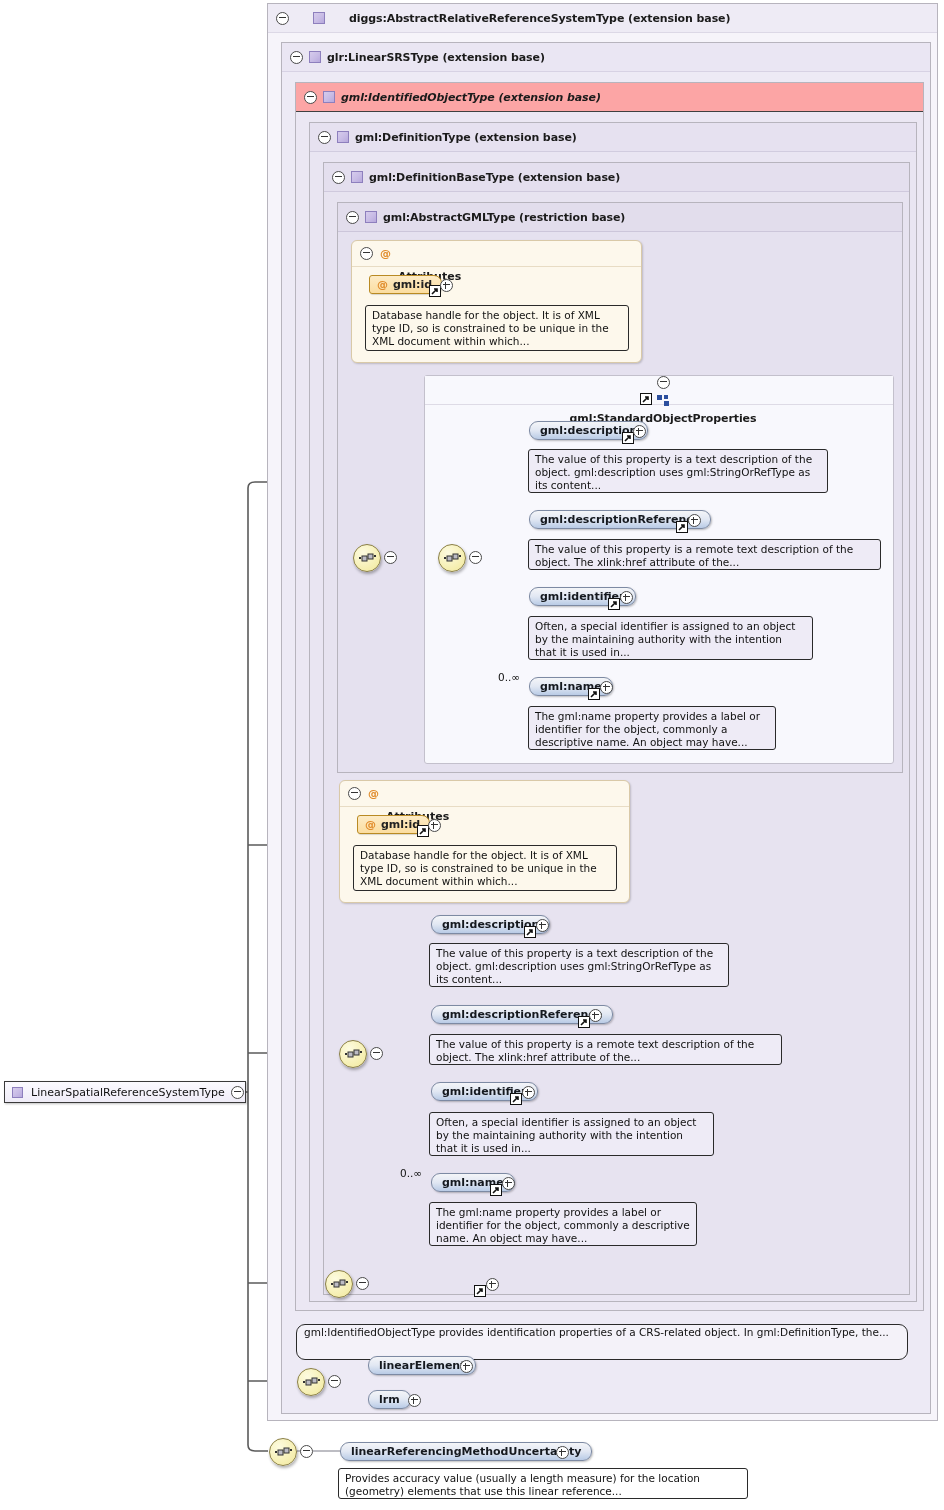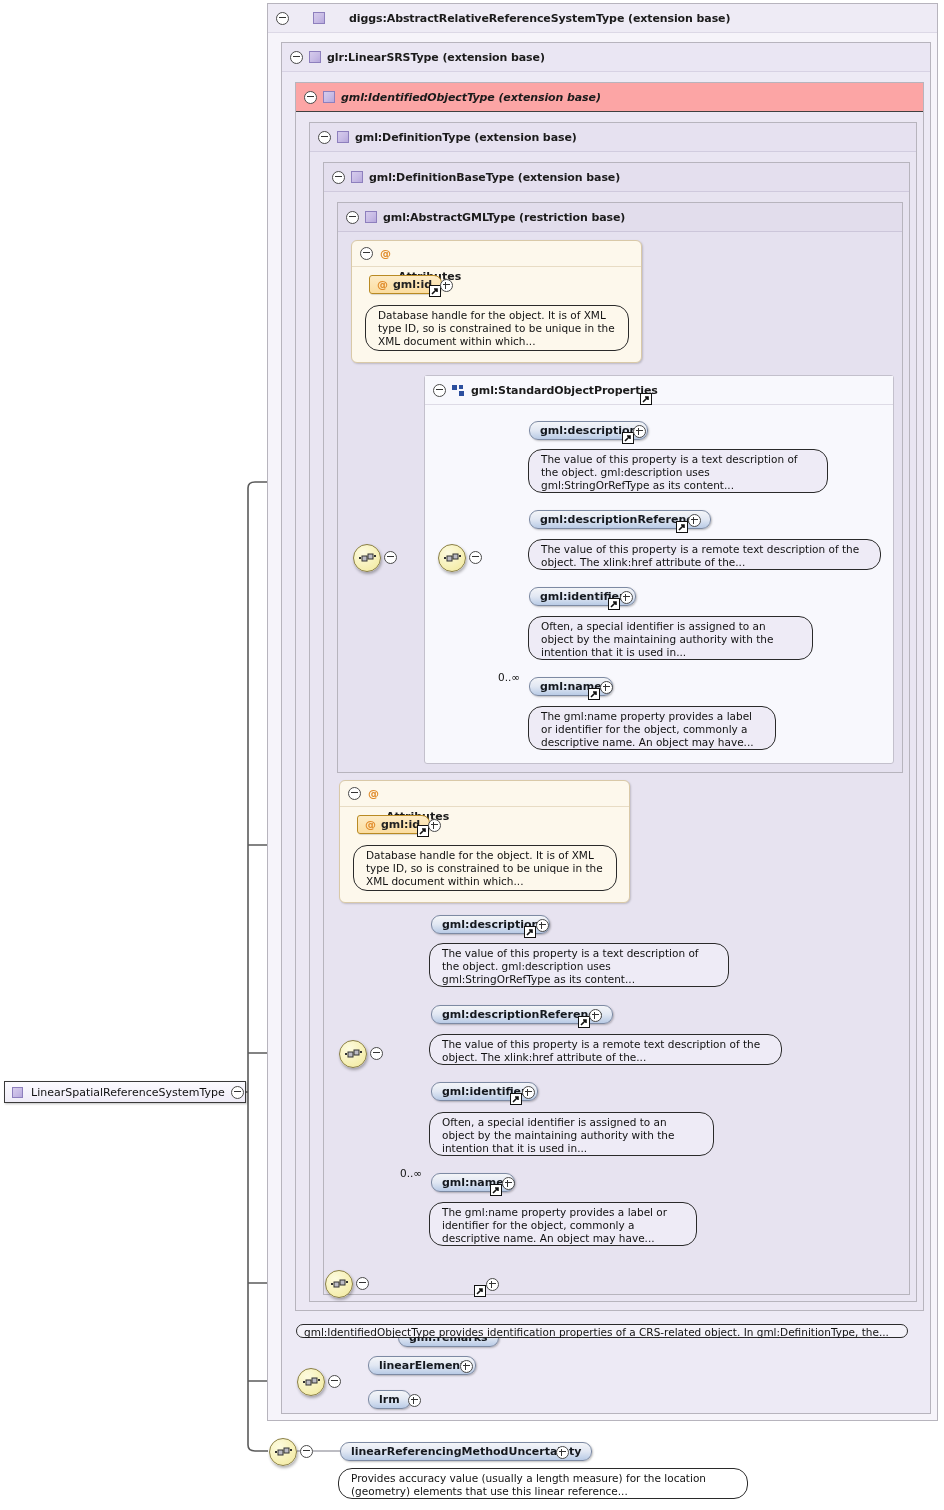--- a/index.html
+++ b/index.html
@@ -49,21 +49,21 @@
     border-radius:9px;white-space:nowrap;
     background:linear-gradient(180deg,#f4f5f8 0%,#e2e8f3 48%,#b9cbe6 100%);
     font-weight:bold;font-size:11px;color:#15191f;
     box-shadow:1px 1px 2px rgba(0,0,0,0.25);}
   
   .lnk{position:absolute;width:12px;height:12px;background:#fff;border:1px solid #111;
        box-sizing:border-box;}
   .lnk svg{display:block;}
   
   .doc{position:absolute;box-sizing:border-box;border:1px solid #2a2a2a;
-    border-radius:14px;padding:3px 12px;font-size:10.5px;line-height:13.2px;
+    border-radius:3px;padding:3px 6px;font-size:10.5px;line-height:13.2px;
     color:#111;background:transparent;}
   .doc .tail{position:absolute;width:13px;height:7px;top:-7px;left:14px;overflow:hidden;}
   .doc .tail::before{content:"";position:absolute;left:0;top:7px;width:10px;height:10px;
     border-left:1px solid #2a2a2a;border-top:1px solid #2a2a2a;transform:rotate(45deg);
     transform-origin:0 0;}
   
   .seq{position:absolute;width:26px;height:26px;border-radius:50%;
     border:1px solid #8a7f45;background:radial-gradient(circle at 35% 30%,#fdfbe0,#f5eeae 70%,#ece2a0);
     box-shadow:1px 2px 3px rgba(0,0,0,0.3);display:flex;align-items:center;justify-content:center;}
   .seq svg{display:block;}
@@ -182,21 +182,21 @@
 
 <div class="nbox" style="left:337px;top:202px;width:566px;height:571px;background:#e5e1ef;">
   <div class="nhdr" style="background:#e2ddec;border-bottom:1px solid #ccc6da;">
     <span class="circ"></span>
     <span class="tsq"></span>
     <span class="ttl">gml:AbstractGMLType (restriction base)</span>
   </div>
 </div>
 
 <div class="nbox" style="left:424px;top:375px;width:470px;height:389px;background:#f8f8fd;border:1px solid #c3c0cc;border-radius:3px;">
-  <div class="nhdr" style="background:#f8f8fd;border-bottom:1px solid #dedbe6;">
+  <div class="nhdr" style="background:#f8f8fd;border-bottom:1px solid #dedbe6;flex-direction:column;">
     <span class="circ"></span>
     <span style="flex:none;display:block;width:13px;height:11px;">
       <svg width="13" height="11" viewBox="0 0 13 11">
           <rect x="0" y="0" width="5" height="5" fill="#2c4f9e"></rect>
           <rect x="7" y="0" width="4" height="4" fill="#2c4f9e"></rect>
           <rect x="7" y="6" width="5" height="5" fill="#2c4f9e"></rect>
         </svg>
     </span>
     <span class="ttl">gml:StandardObjectProperties</span>
   </div>
@@ -413,21 +413,21 @@
 <div class="epill" style="left:398px;top:1328px;">
   <span>gml:remarks</span>
 </div>
 <span class="lnk" style="left:474px;top:1285px;">
   <svg width="10" height="10" viewBox="0 0 10 10">
       <path d="M2 8 L7 3 M4 3 L7 3 L7 6" stroke="#111" stroke-width="1.6" fill="none"></path>
     </svg>
 </span>
 <span class="circ plus" style="position:absolute;left:486px;top:1278px;"></span>
 
-<div class="doc" style="left:296px;top:1324px;width:612px;height:14px;background:#f4f2f9;border-radius:9px;padding:1px 7px;">
+<div class="doc" style="left:296px;top:1324px;width:612px;height:36px;background:#f4f2f9;border-radius:9px;padding:1px 7px;">
   <span class="tail" style="left:22px;"></span>
   <span>gml:IdentifiedObjectType provides identification properties of a CRS-related object. In gml:DefinitionType, the...</span>
 </div>
 
 <div class="seq" style="left:297px;top:1368px;">
   <svg width="17" height="11" viewBox="0 0 17 11">
       <rect x="0" y="4" width="2" height="2" fill="#333"></rect>
       <rect x="3" y="3" width="5" height="5" fill="#bcbcc4" stroke="#333"></rect>
       <rect x="9" y="1" width="5" height="5" fill="#bcbcc4" stroke="#333"></rect>
       <rect x="15" y="2" width="2" height="2" fill="#333"></rect>

